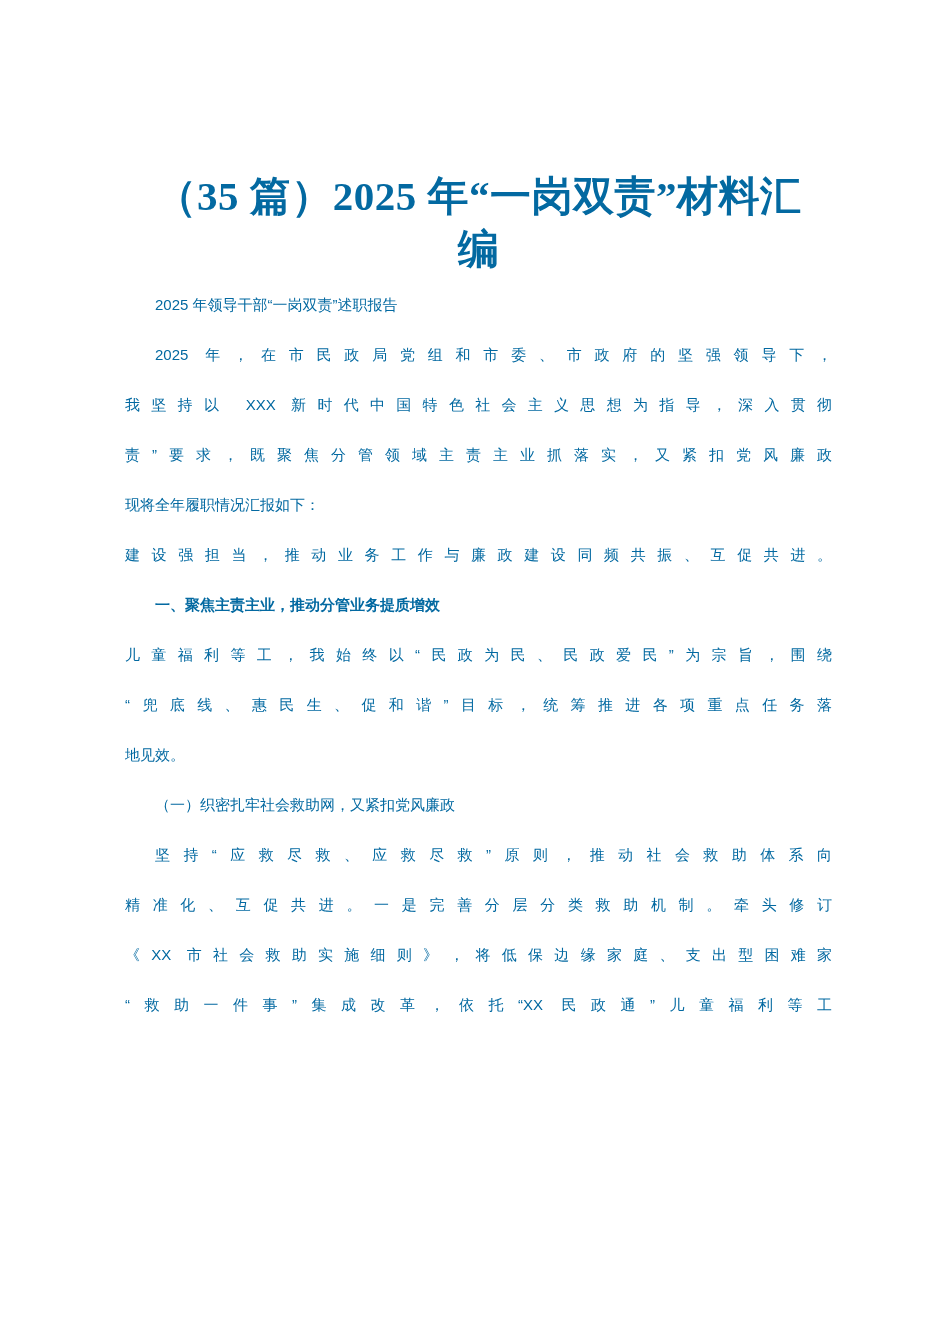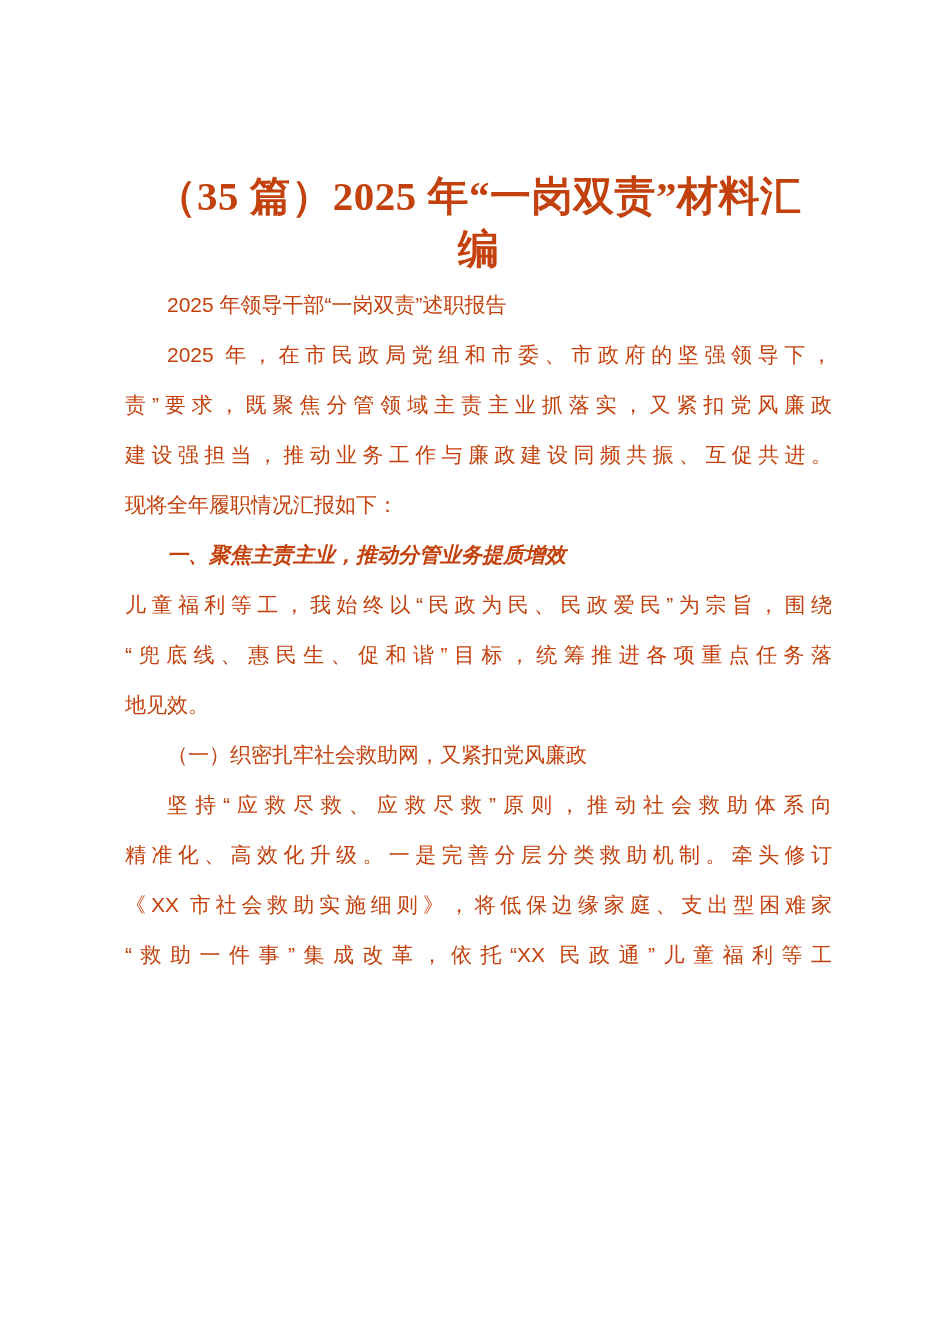--- a/index.html
+++ b/index.html
@@ -7,89 +7,89 @@
     padding: 0;
     background: #ffffff;
   }
   .page {
     position: relative;
     width: 950px;
     height: 1344px;
     background: #ffffff;
     box-sizing: border-box;
     padding: 170px 118px 0 125px;
-    color: #c2410c;
+    color: #0369a1;
     overflow: hidden;
   }
   .doc-title {
     font-family: "Liberation Serif", "DejaVu Serif", serif;
     font-weight: 700;
     font-size: 41px;
     line-height: 53px;
     text-align: center;
     letter-spacing: 0.5px;
   }
   .title-line {
     height: 53px;
   }
   .doc-body {
     margin-top: 4px;
     font-family: "Liberation Sans", "DejaVu Sans", sans-serif;
-    font-size: 21px;
+    font-size: 15px;
     line-height: 50px;
     text-align: left;
   }
   .line {
     height: 50px;
     white-space: normal;
   }
   .fill {
     text-align: justify;
     text-align-last: justify;
   }
   .indent {
     text-indent: 2em;
   }
   .heading {
     font-weight: 700;
   }
   .bold {
     font-weight: 700;
-    font-style: italic;
   }
 </style>
 </head>
 <body>
 
 <div class="page">
   <div class="doc-title">
     <div class="title-line">（35 篇）2025 年“一岗双责”材料汇</div>
     <div class="title-line">编</div>
   </div>
   <div class="doc-body" id="doc-body">
       <div class="block para">
         <div class="line indent">2025 年领导干部“一岗双责”述职报告</div>
       </div>
       <div class="block para">
         <div class="line fill indent">2025 年，在市民政局党组和市委、市政府的坚强领导下，</div>
+        <div class="line fill">我坚持以 XXX 新时代中国特色社会主义思想为指导，深入贯彻</div>
         <div class="line fill">责”要求，既聚焦分管领域主责主业抓落实，又紧扣党风廉政</div>
+        <div class="line">现将全年履职情况汇报如下：</div>
         <div class="line fill">建设强担当，推动业务工作与廉政建设同频共振、互促共进。</div>
-        <div class="line">现将全年履职情况汇报如下：</div>
       </div>
       <div class="block heading bold">
         <div class="line indent">一、聚焦主责主业，推动分管业务提质增效</div>
       </div>
       <div class="block para">
         <div class="line fill">儿童福利等工，我始终以“民政为民、民政爱民”为宗旨，围绕</div>
         <div class="line fill">“兜底线、惠民生、促和谐”目标，统筹推进各项重点任务落</div>
         <div class="line">地见效。</div>
       </div>
       <div class="block subheading">
         <div class="line indent">（一）织密扎牢社会救助网，又紧扣党风廉政</div>
       </div>
       <div class="block para">
         <div class="line fill indent">坚持“应救尽救、应救尽救”原则，推动社会救助体系向</div>
-        <div class="line fill">精准化、高效化升级。一是完善分层分类救助机制。牵头修订</div>
+        <div class="line fill">精准化、互促共进。一是完善分层分类救助机制。牵头修订</div>
         <div class="line fill">《XX 市社会救助实施细则》，将低保边缘家庭、支出型困难家</div>
         <div class="line fill">“救助一件事”集成改革，依托“XX 民政通”儿童福利等工</div>
       </div>
     </div>
 </div>
 
 </body></html>

